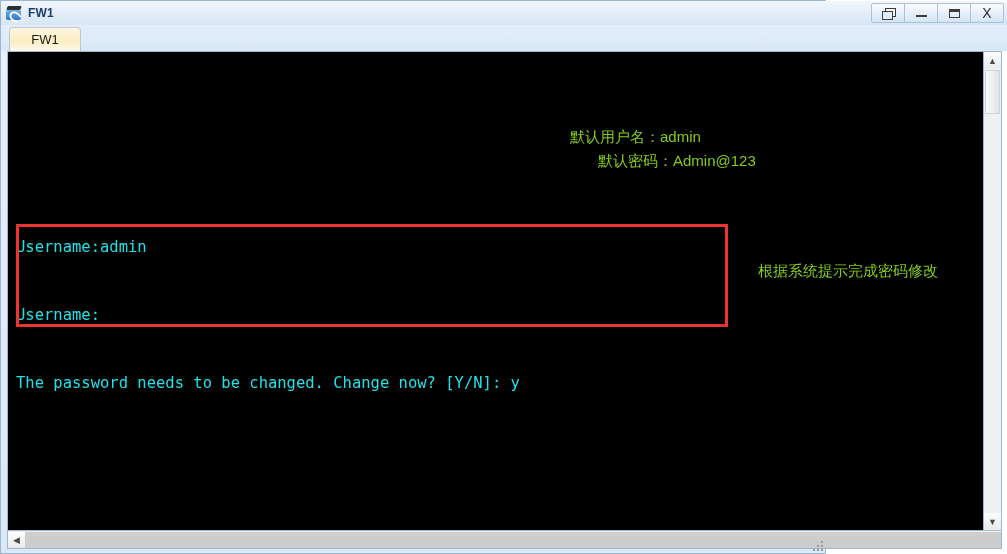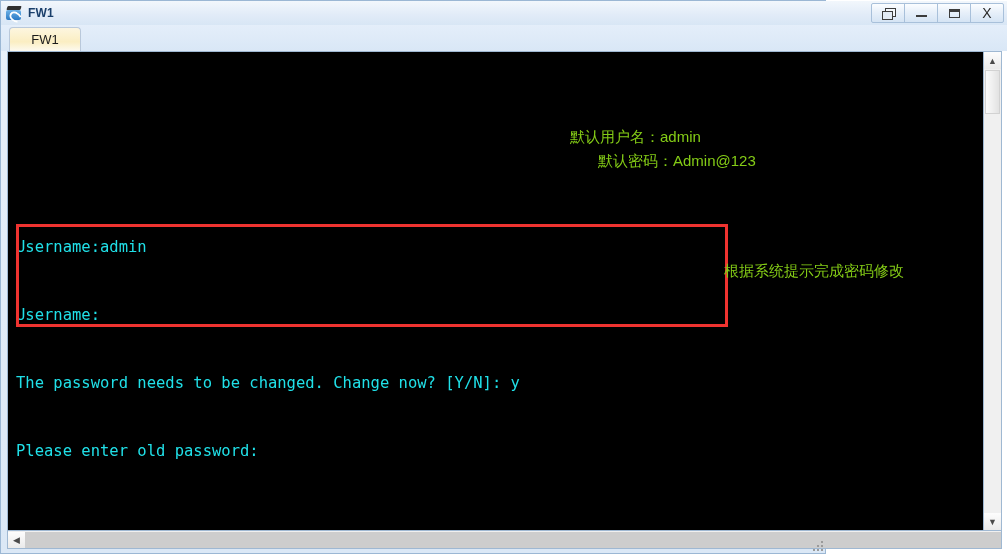--- a/index.html
+++ b/index.html
@@ -208,21 +208,21 @@
   
   .note {
     position: absolute;
     color: #84cc16;
     font-family: Liberation Sans, sans-serif;
     font-size: 15px;
     white-space: nowrap;
   }
   .note-login-1 { left: 562px; top: 76px; }
   .note-login-2 { left: 551px; top: 100px; margin-left: 39px; }
-  .note-change  { left: 716px; top: 210px; }
+  .note-change  { left: 750px; top: 210px; }
 
   
   .watermark {
     position: absolute;
     left: 748px;
     top: 525px;
     font-family: "DejaVu Sans", sans-serif;
     font-size: 14px;
     color: #b9b9b9;
     opacity: .72;
@@ -350,21 +350,20 @@
 
   <div class="console-wrap">
     <div class="console">
 
       <div class="term">
         <div class="line"></div>
         <div class="line"></div>
         <div class="line">Username:admin</div>
         <div class="line">Username:</div>
         <div class="line">The password needs to be changed. Change now? [Y/N]: y</div>
-        <div class="line">Please enter old password:</div>
         
         
         
         
         
         
         
         
         
         

